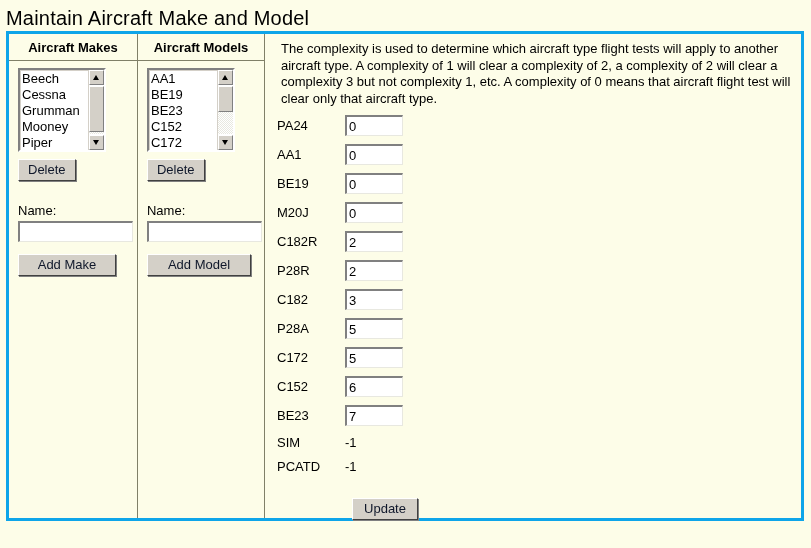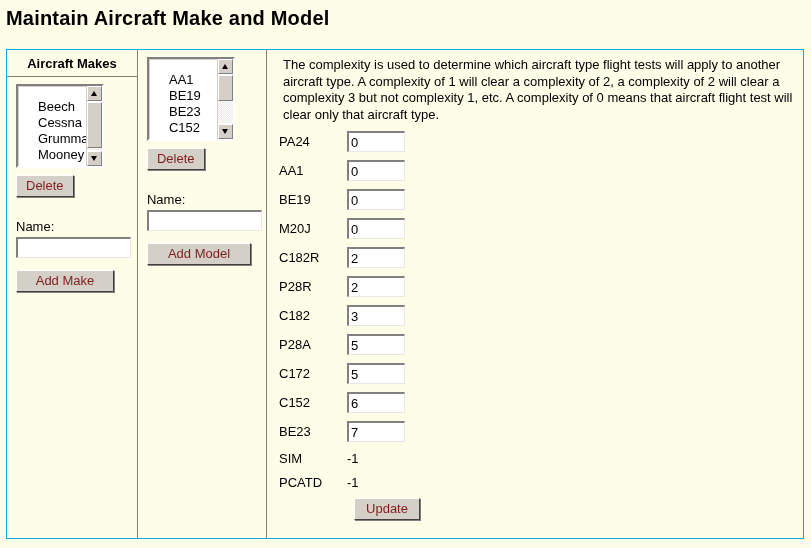--- a/index.html
+++ b/index.html
@@ -11,34 +11,34 @@
     height: 548px;
     background: #fdfde8;
     font-family: "Liberation Sans", sans-serif;
     font-size: 13px;
     color: #000;
     overflow: hidden;
   }
 
   #page-title {
     font-size: 20px;
-    font-weight: bold;
+    font-weight: normal;
     letter-spacing: 0.2px;
     margin: 5px 0 0 6px;
     line-height: 26px;
   }
 
   
   .frame {
     position: absolute;
     left: 6px;
-    top: 49px;
+    top: 31px;
     width: 798px;
     height: 490px;
-    border: 1px solid #0ea5e9;
+    border: 3px solid #0ea5e9;
     box-sizing: border-box;
     background: #fdfde8;
   }
   .frame-inner {
     display: flex;
     height: 100%;
     box-sizing: border-box;
   }
 
   .col {
@@ -71,22 +71,22 @@
     border-left: 2px solid #808080;
     border-right: 2px solid #ffffff;
     border-bottom: 2px solid #ffffff;
     box-shadow: 1px 1px 0 0 #d4d0c8 inset;
     box-sizing: border-box;
     font-size: 13px;
     overflow: hidden;
   }
   .listbox ul {
     list-style: none;
-    margin: 12px;
-    padding: 1px 0 0 8px;
+    margin: 0;
+    padding: 1px 0 0 2px;
   }
   .listbox li {
     line-height: 16px;
     height: 16px;
     white-space: nowrap;
     cursor: default;
   }
   .sbar {
     position: absolute;
     top: 0;
@@ -152,21 +152,21 @@
     background: #d4d0c8;
     border-top: 1px solid #ffffff;
     border-left: 1px solid #ffffff;
     border-right: 1px solid #404040;
     border-bottom: 1px solid #404040;
     box-shadow: 1px 1px 0 0 #808080;
     font-family: "Liberation Sans", sans-serif;
     font-size: 13px;
     line-height: 17px;
     padding: 1px 9px 2px 9px;
-    color: #7f1d1d;
+    color: #0f172a;
     cursor: default;
     box-sizing: border-box;
     text-align: center;
   }
 
   
   .txt95 {
     display: block;
     background: #ffffff;
     border-top: 2px solid #808080;
@@ -212,21 +212,21 @@
     width: 58px;
     height: 21px;
   }
   .cplx-static {
     font-size: 13px;
   }
   .cplx-row.static { height: 24px; }
   .update-wrap {
     margin: 4px 0 0 80px;
   }
-  .update-btn { width: 66px; }
+  .update-btn { width: 66px; margin-top: 16px; }
 </style>
 </head>
 <body>
 
 <div id="page-title">Maintain Aircraft Make and Model</div>
 
 <div class="frame">
   <div class="frame-inner">
 
     <div class="col col-makes">
@@ -259,20 +259,21 @@
         <div class="name-label">Name:</div>
         <input class="txt95 name-input" type="text" value="" style="">
 
         <div class="add-wrap">
           <div class="btn95 add-btn">Add Make</div>
         </div>
       </div>
     </div>
 
     <div class="col col-models">
+      <div class="col-head">Aircraft Models</div>
       <div class="col-body">
         <div class="listbox">
           <ul>
             <li>AA1</li>
             <li>BE19</li>
             <li>BE23</li>
             <li>C152</li>
             <li>C172</li>
           </ul>
           <div class="sbar">

